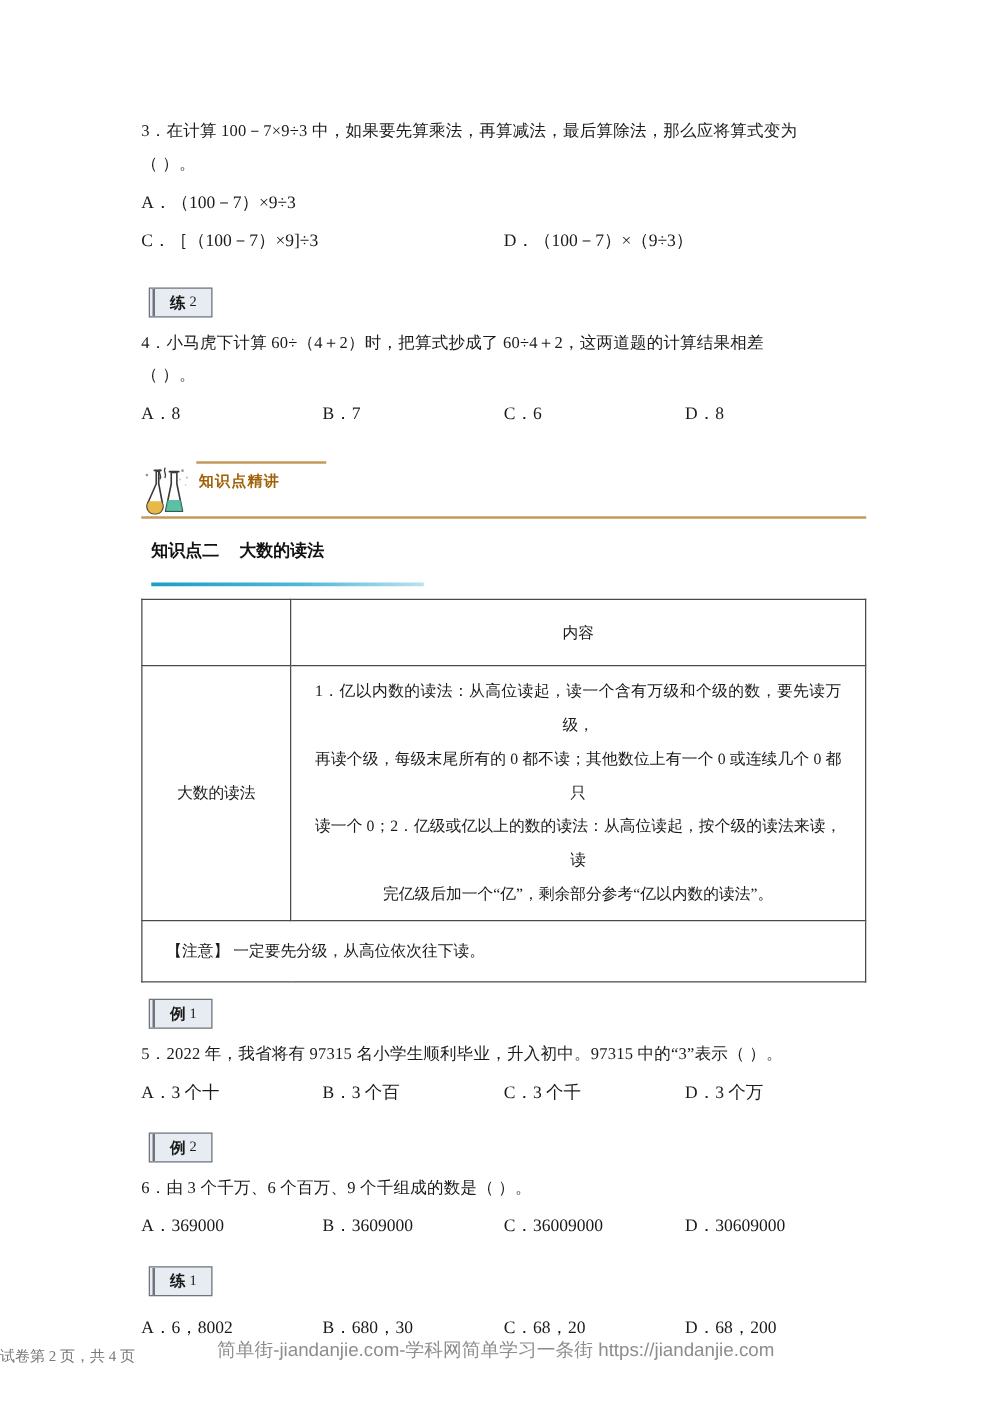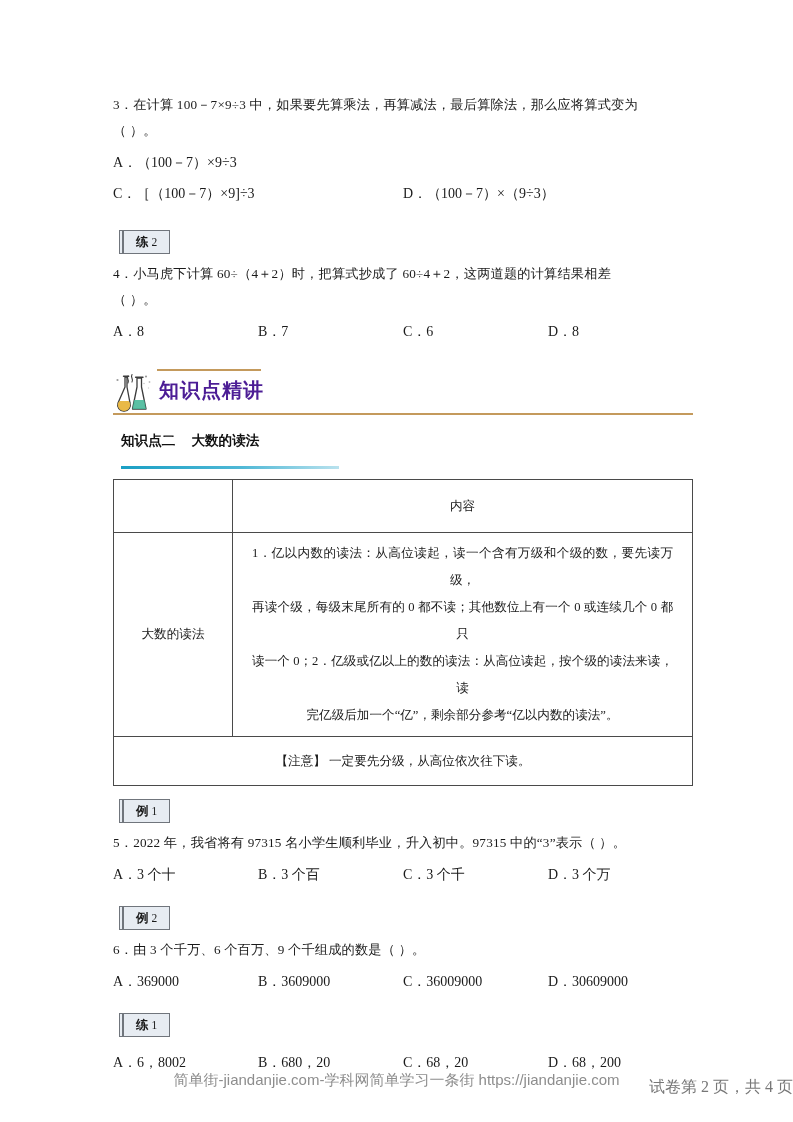--- a/index.html
+++ b/index.html
@@ -108,24 +108,24 @@
     left: 0px;
     top: 5px;
     width: 44px;
     height: 40px;
   }
   .section-head .sh-title {
     position: absolute;
     left: 46px;
     top: 9px;
     font-family: Liberation Sans, sans-serif;
-    font-size: 20px;
+    font-size: 12px;
     font-weight: bold;
     letter-spacing: 1px;
-    color: #4c1d95;
+    color: #a16207;
   }
 
   
   .kp-head {
     position: relative;
     margin: 0 0 10px 8px;
     width: 218px;
     padding-bottom: 19px;
   }
   .kp-head .kp-row {
@@ -168,21 +168,20 @@
     width: 80px;
     text-align: center;
     line-height: 30px;
   }
   td.kp-body {
     text-align: justify;
     text-align-last: center;
   }
   td.kp-body .line-just { text-align: justify; }
   td.kp-note {
-    text-align: center;
     height: 34px;
     padding: 5px 9px;
   }
 
   
   .footer {
     position: absolute;
     left: 0;
     top: 1068px;
     width: 793px;
@@ -197,22 +196,22 @@
     font-family: "Liberation Sans", sans-serif;
     font-size: 15px;
     color: #8d8d8d;
     white-space: nowrap;
   }
   .footer .pagenum {
     position: absolute;
     left: 0;
     top: 9px;
     width: 793px;
-    text-align: right;
-    font-size: 16px;
+    text-align: left;
+    font-size: 12px;
     color: #777;
   }
 </style>
 </head>
 <body>
 
 <div class="page">
   <div class="content">
 
     
@@ -349,21 +348,21 @@
     
     <div class="badge">
       <span class="bt">练</span>
       <span class="bn">1</span>
     </div>
 
     
     <div class="block tight">
       <div class="opts">
         <span class="opt">A．6，8002</span>
-        <span class="opt">B．680，20</span>
+        <span class="opt">B．680，30</span>
         <span class="opt">C．68，20</span>
         <span class="opt">D．68，200</span>
       </div>
     </div>
 
   </div>
 
   <div class="footer">
     <div class="wm">简单街-jiandanjie.com-学科网简单学习一条街 https://jiandanjie.com</div>
     <div class="pagenum">试卷第 2 页，共 4 页</div>

